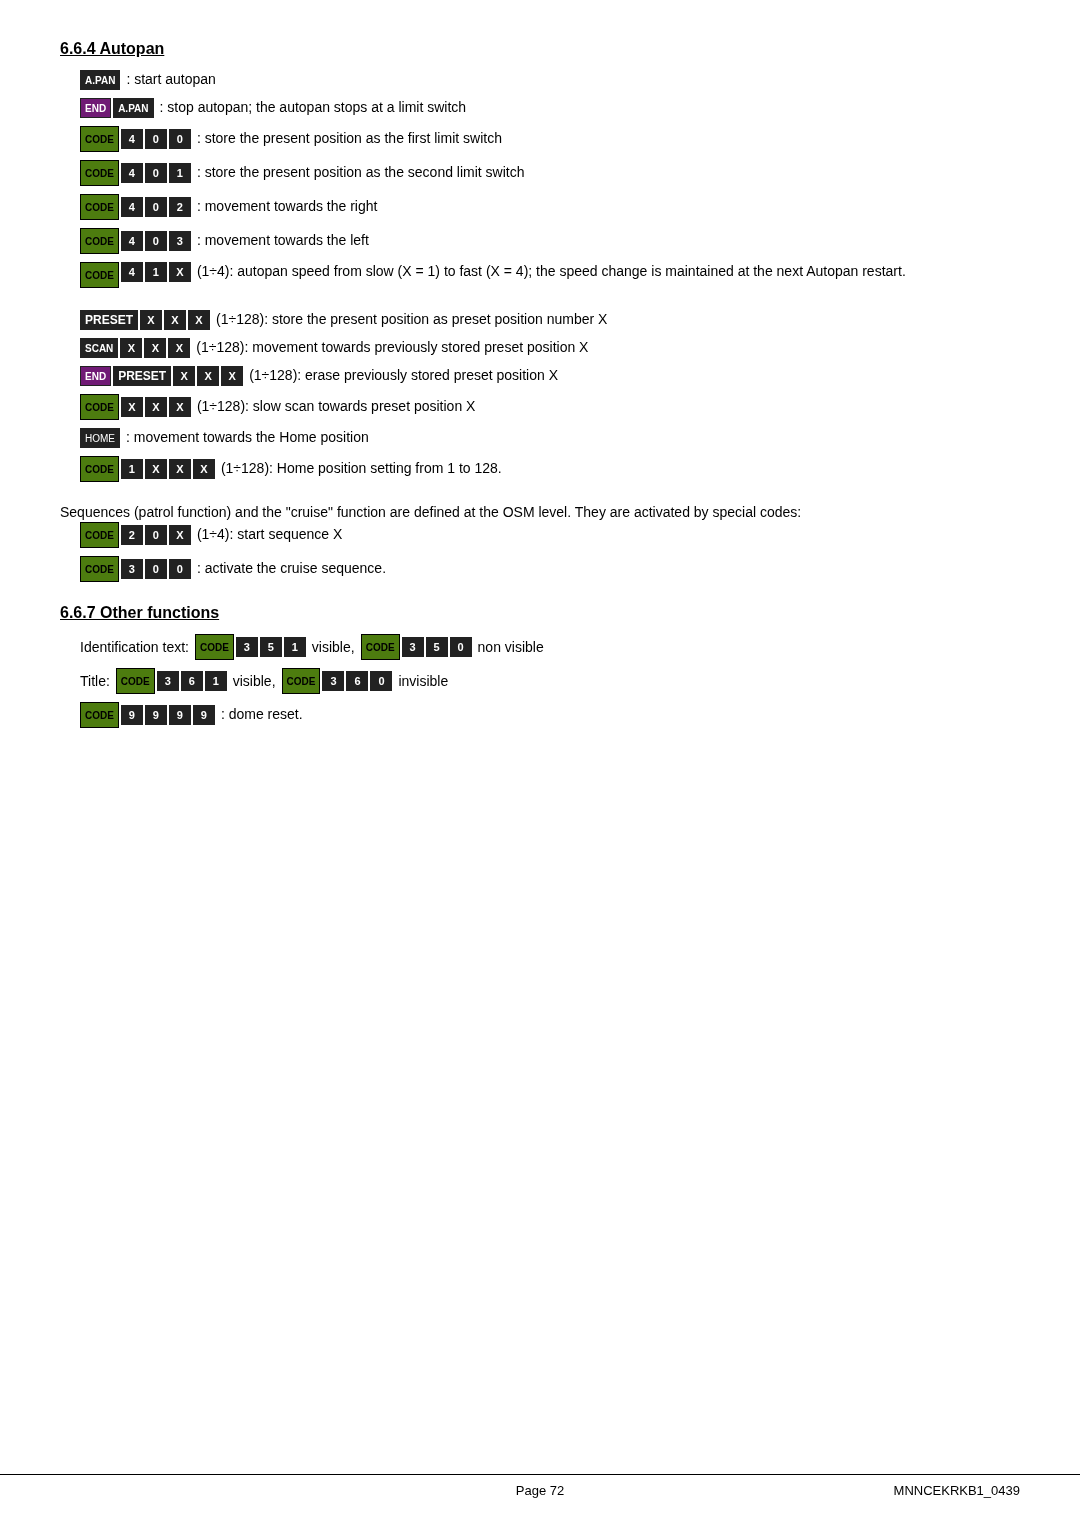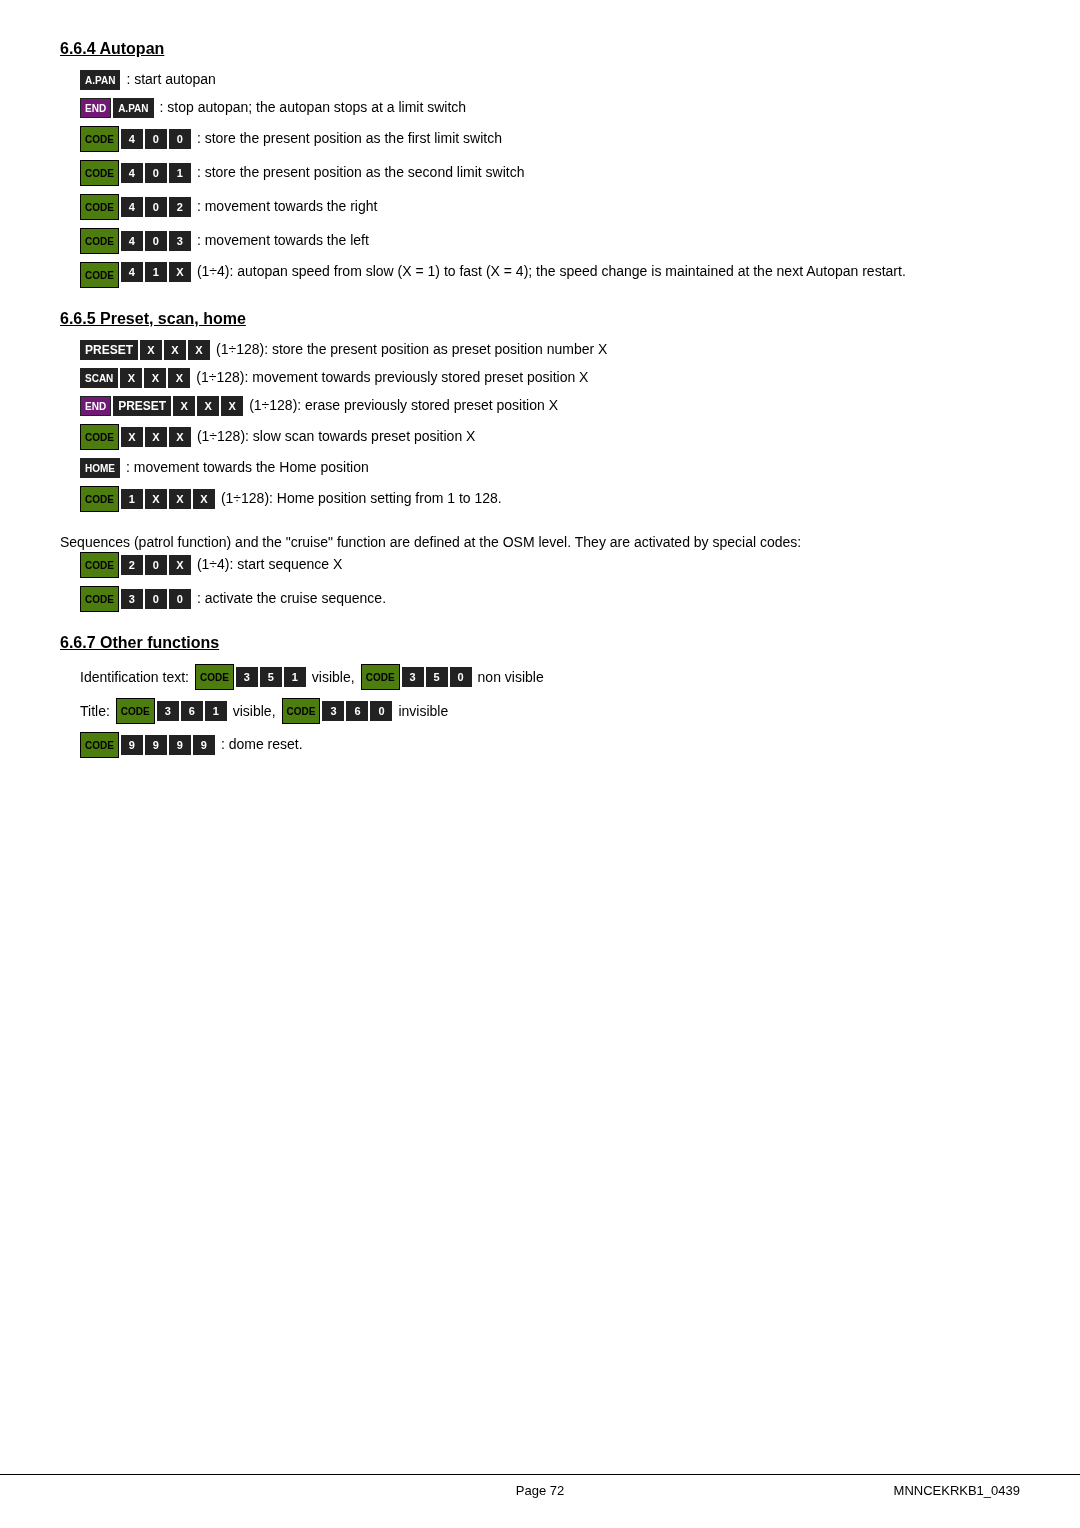--- a/index.html
+++ b/index.html
@@ -81,21 +81,21 @@
       height: 20px;
       display: inline-flex;
       align-items: center;
       justify-content: center;
     }
     .key-home {
       background: #222;
       color: #fff;
       border: 1.5px solid #222;
       font-size: 10px;
-      font-weight: bold;
+      font-weight: normal;
       padding: 1px 4px;
       min-width: 38px;
       height: 20px;
       display: inline-flex;
       align-items: center;
       justify-content: center;
     }
     .key-apan {
       background: #222;
       color: #fff;
@@ -213,21 +213,20 @@
         <span class="key-code">CODE</span>
         <span class="key-dark">4</span>
         <span class="key-dark">1</span>
         <span class="key-dark">X</span>
         <span class="multiline-text">(1÷4): autopan speed from slow (X = 1) to fast (X = 4); the speed change is maintained at the next Autopan restart.</span>
       </div>
     </div>
   </div>
 
   <div class="section">
-    <div class="section-title">6.6.5 Preset, scan, home</div>
     <div class="indent">
 
       <div class="row">
         <span class="key-preset">PRESET</span>
         <span class="key-dark">X</span>
         <span class="key-dark">X</span>
         <span class="key-dark">X</span>
         <span class="row-text">(1÷128): store the present position as preset position number X</span>
       </div>
 

